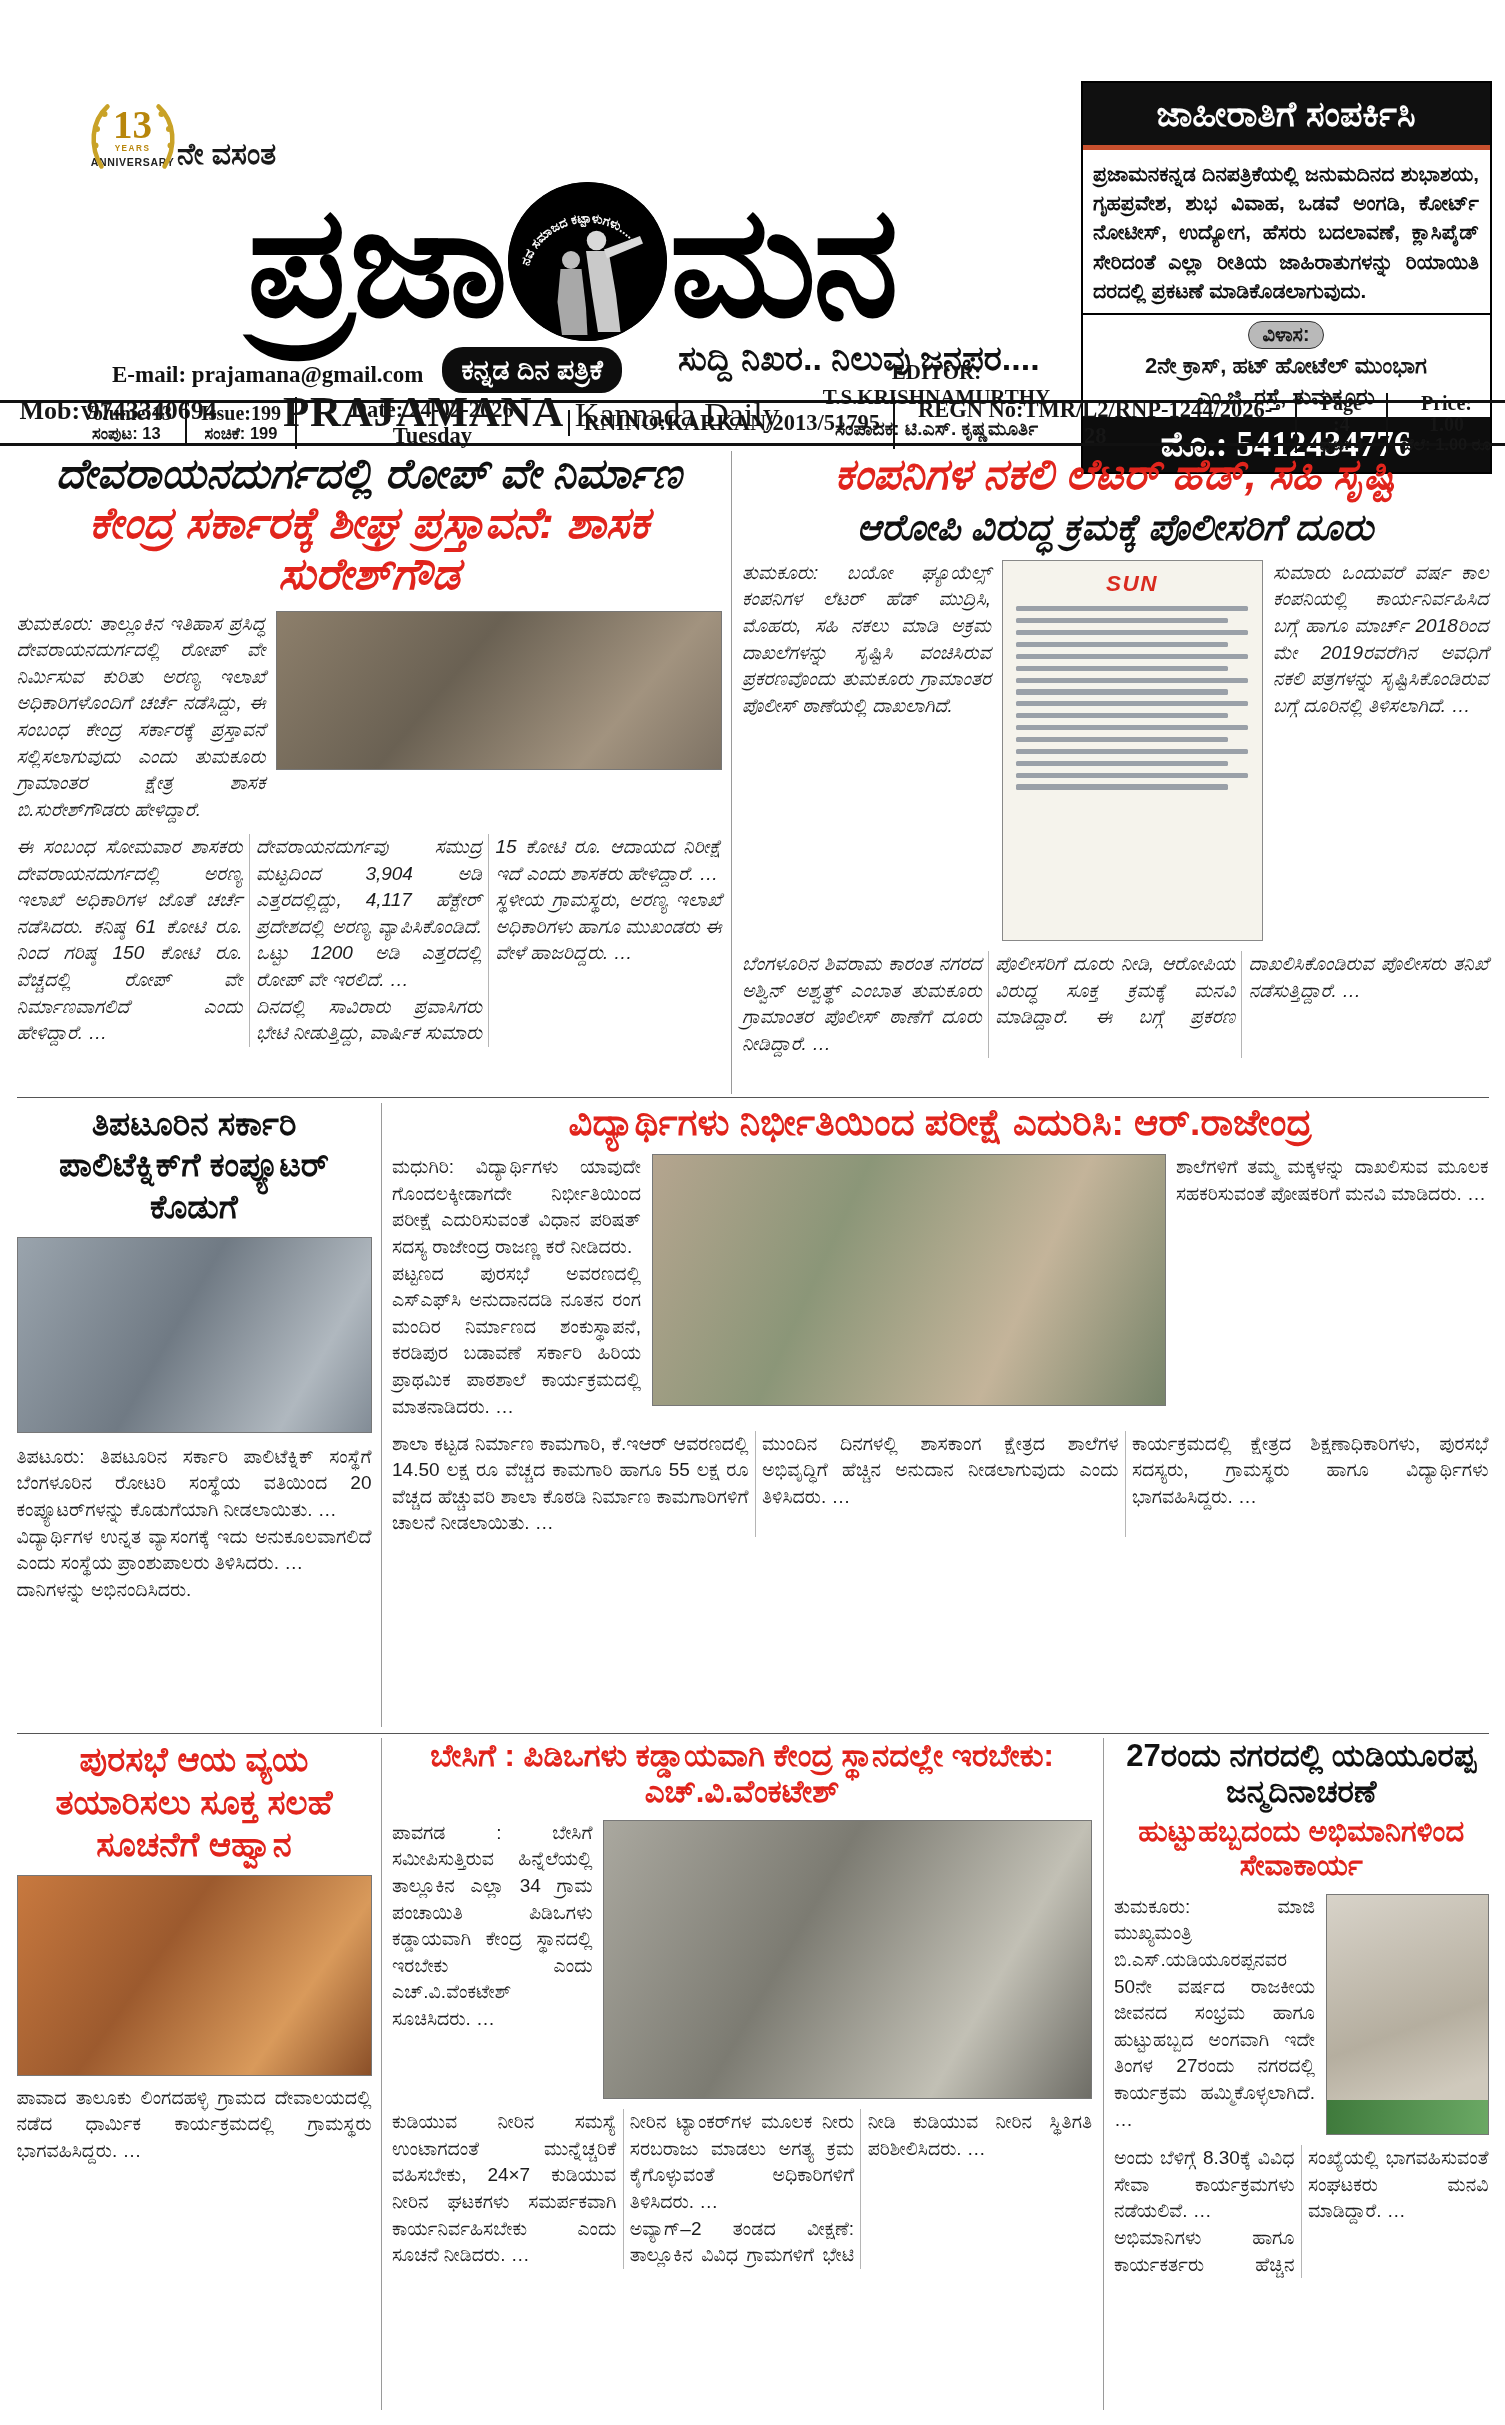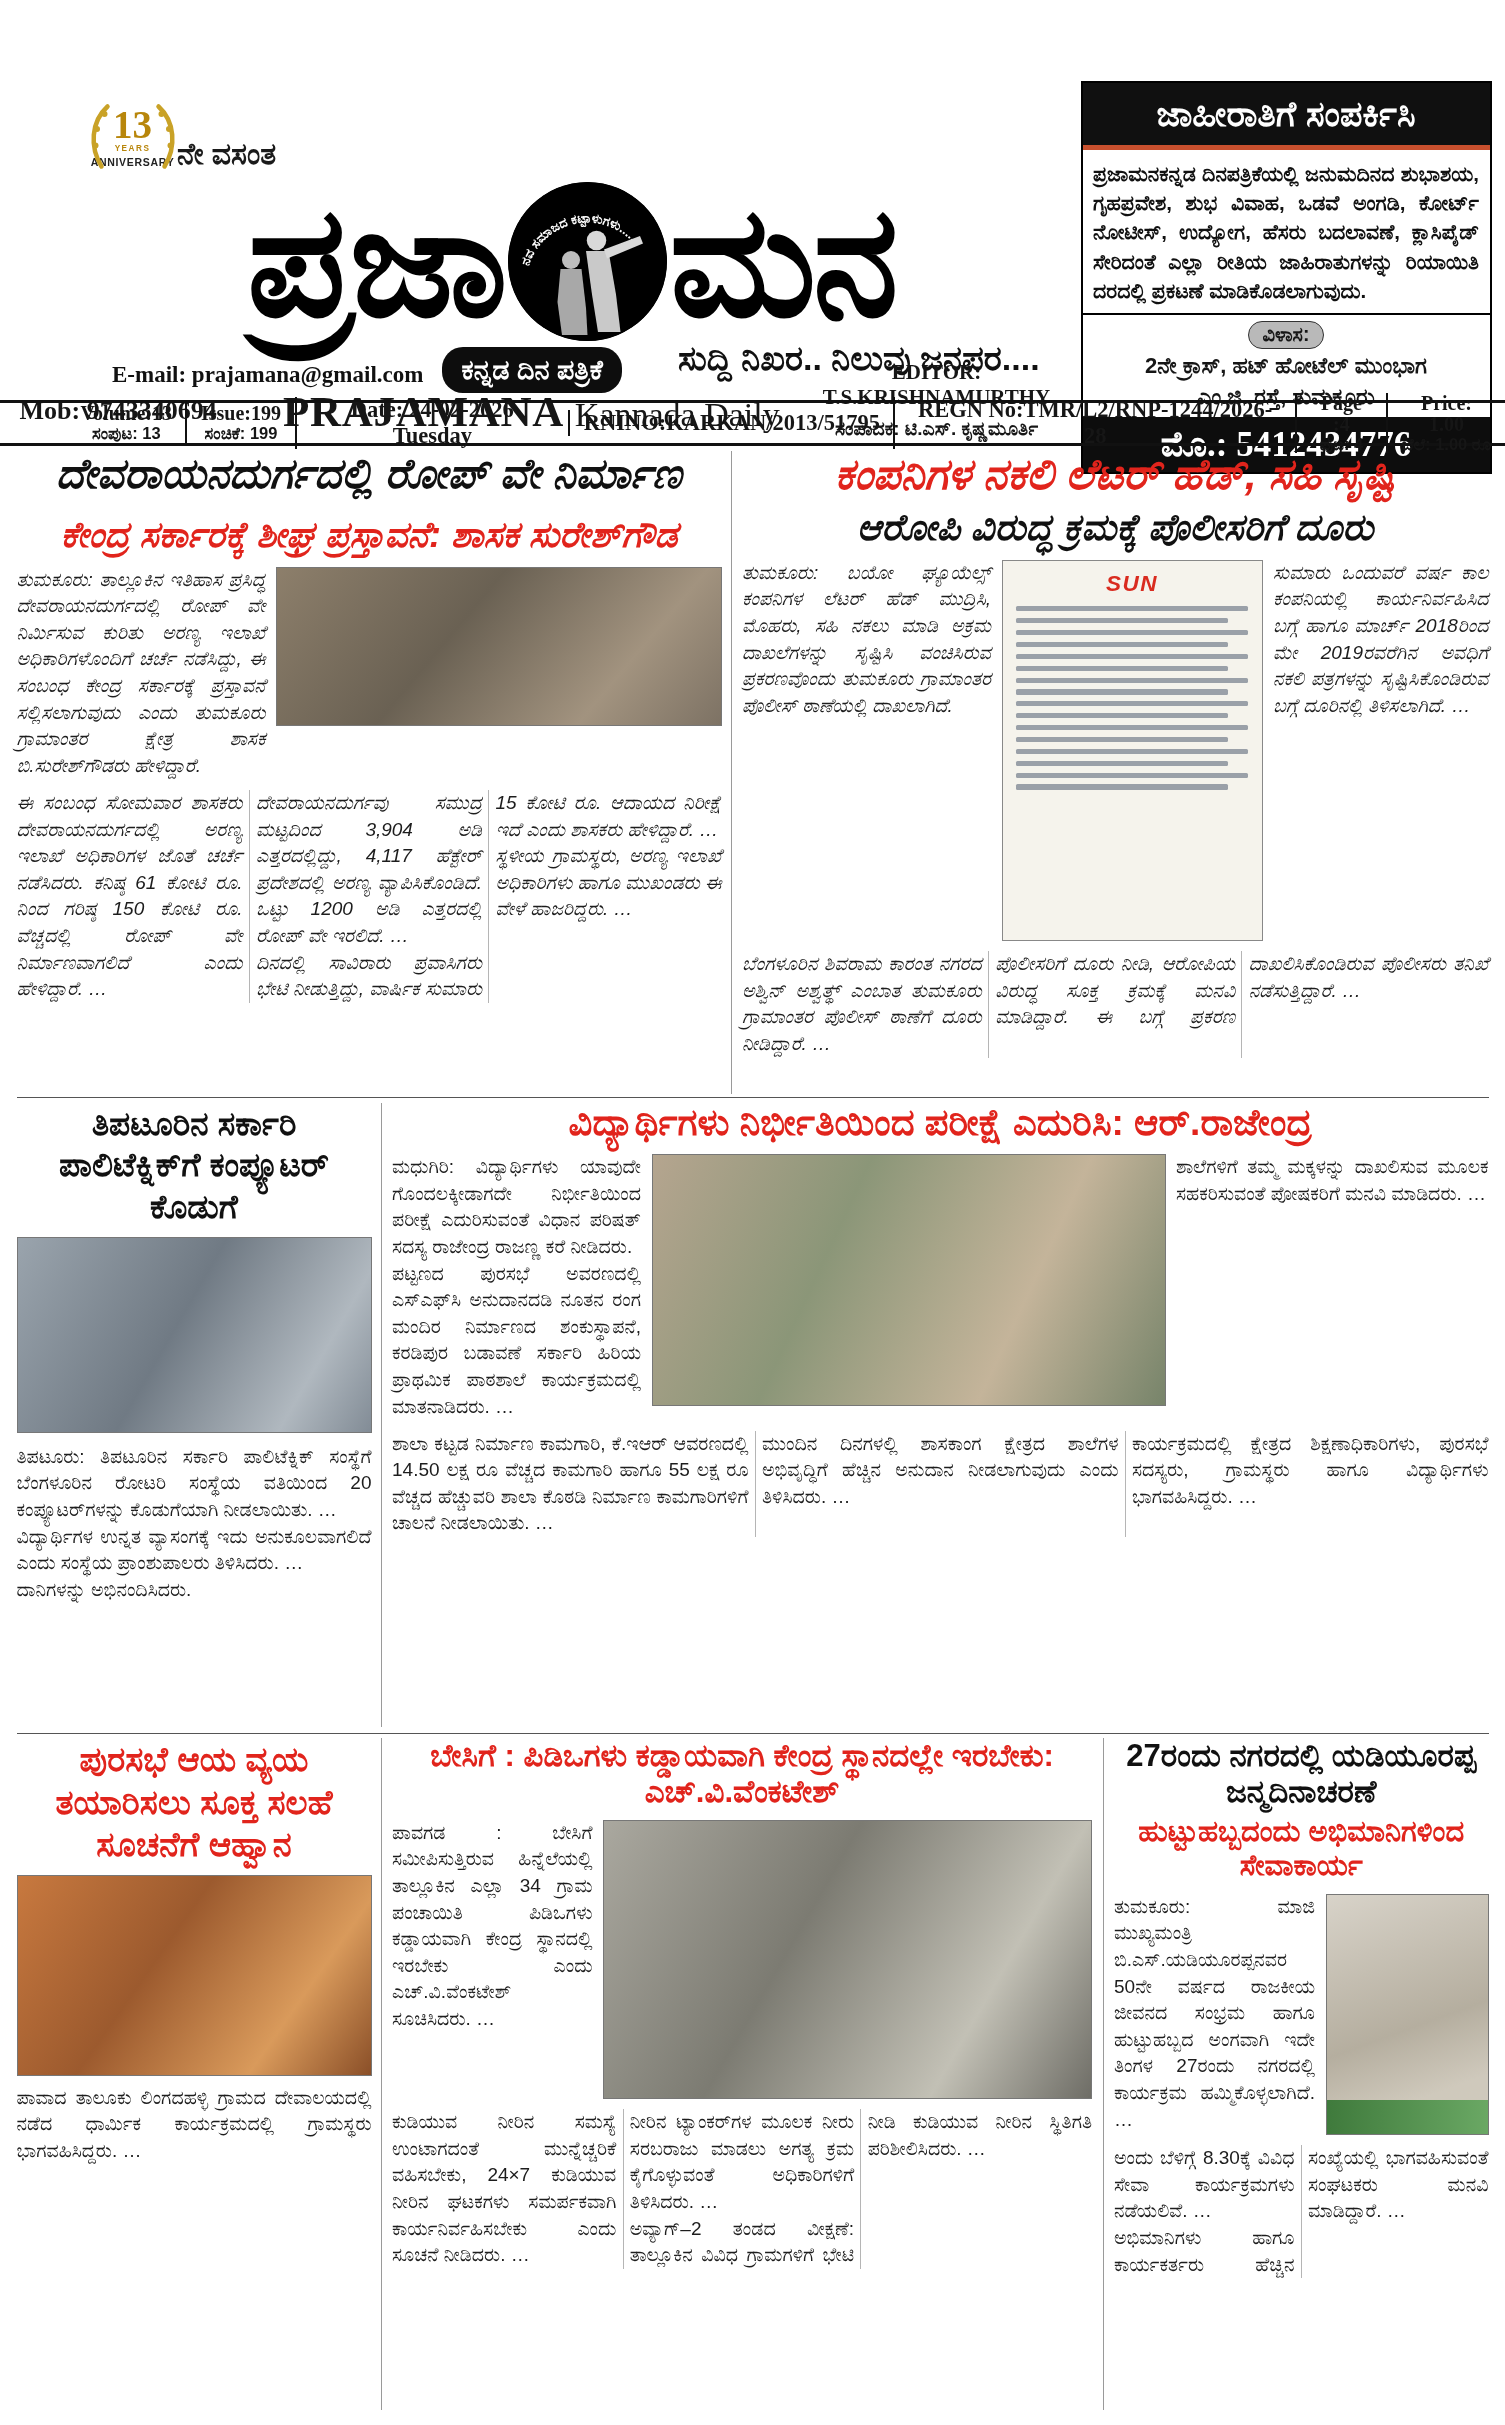--- a/index.html
+++ b/index.html
@@ -53,21 +53,21 @@
   .cols-3 { column-count:3; column-gap:13.5px; column-rule:0.7px solid #b5b5b5; }
   .cols-2 { column-count:2; column-gap:13.5px; column-rule:0.7px solid #b5b5b5; }
   .photo { border:0.7px solid #777; }
   .vline { width:0; border-left:0.7px solid #9a9a9a; }
 
   
   .top-row { position:absolute; top:451px; left:16.5px; width:1472px; height:643px; display:flex;font-style:italic; }
   .art-rope { width:714px; padding-right:9px; }
   .art-fake { flex:1; padding-left:10.5px; }
   .art-rope .h1 { font-size:42px; line-height:1.1; }
-  .art-rope .h2 { font-size:36px; margin-top:17px; }
+  .art-rope .h2 { font-size:44px; margin-top:1px; }
   .split { display:flex; gap:10.5px; margin-top:10.5px;justify-content:flex-end; }
   .lead-col { width:249px; }
   .photo-meeting { flex:1; height:159px; background:linear-gradient(130deg,#8d7f6b 0%,#6a6153 40%,#a2937f 75%,#7d7264 100%); }
   .rest { margin-top:10.5px; }
   .art-fake .h1 { font-size:43px; line-height:1.1; }
   .art-fake .h2 { font-size:37px; margin-top:9px; }
   .doc-img { width:261px; min-width:261px; height:381px; background:#f5f3ec; border:0.7px solid #888; padding:10.5px 9px; }
   .doc-logo { color:#d92b1f; font-weight:bold; font-size:22.5px; text-align:center; letter-spacing:1.5px; }
   .doc-lines { margin-top:9px; }
   .doc-lines div { height:5.2px; background:#9aa0a8; margin:6.7px 4.5px; border-radius:1.5px; }

